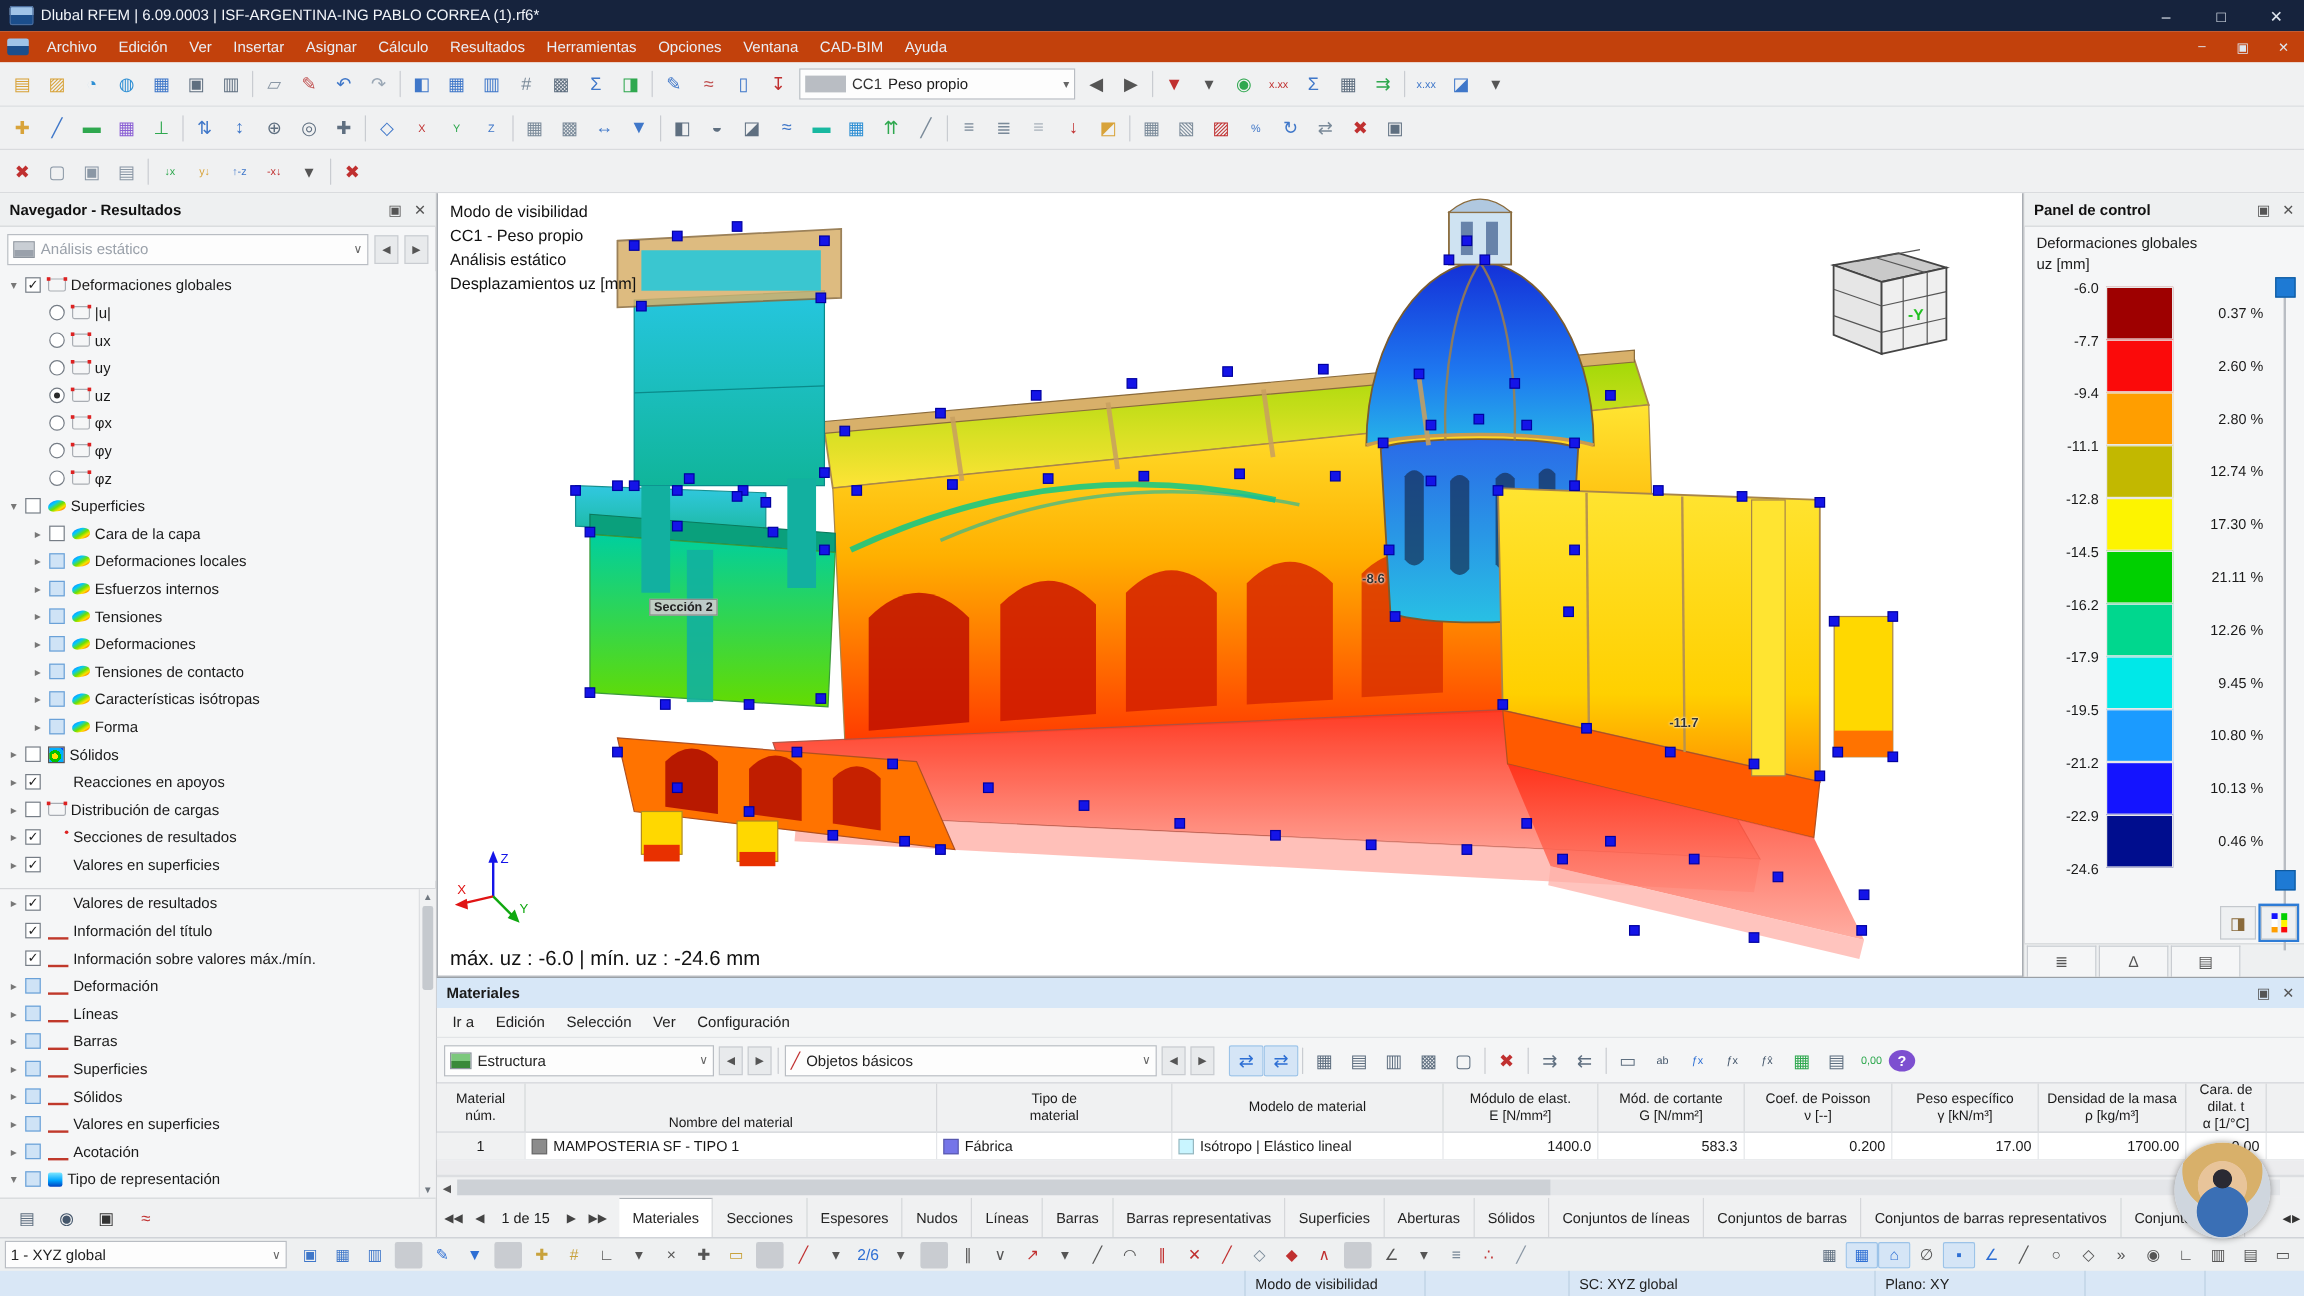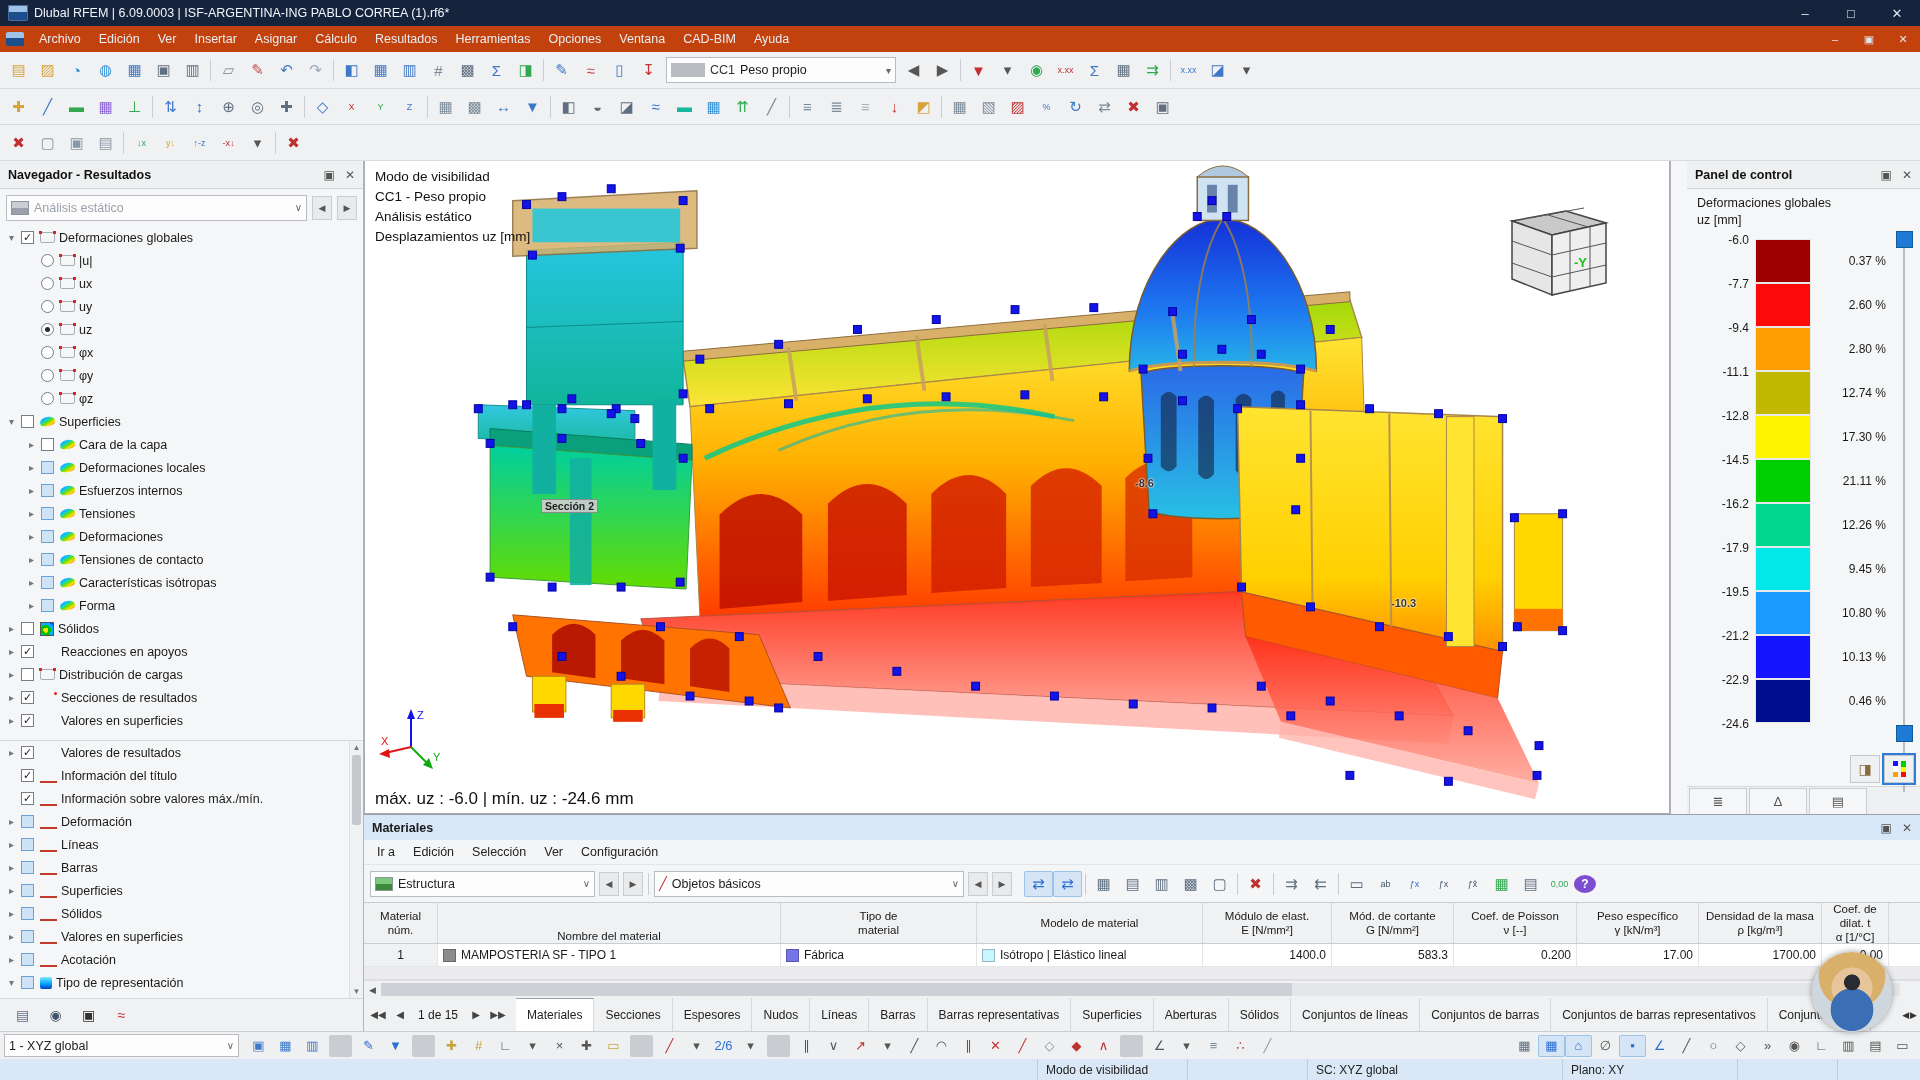--- a/index.html
+++ b/index.html
@@ -87,21 +87,21 @@
   .overlay-info div{font-size:13.5px;line-height:20px;color:#111;}
   .maxmin{position:absolute;left:10px;bottom:4px;font-size:17px;color:#111;z-index:5;}
   .modelsvg{position:absolute;inset:0;width:100%;height:100%;}
   .seclabel{position:absolute;left:176px;top:338px;background:rgba(205,205,205,.92);border:1px solid #8a8a8a;
             font-size:10.5px;font-weight:bold;padding:0 3px;z-index:4;color:#222;}
   .vlabel{position:absolute;font-size:11px;font-weight:bold;color:#333;z-index:4;
           text-shadow:0 0 2px #fff,0 0 2px #fff;}
   .navcube{position:absolute;right:55px;top:28px;z-index:4;}
   .triad{position:absolute;left:12px;bottom:40px;z-index:4;}
   
-  .panelctl{width:233px;flex:none;background:#f5f6f7;border-left:1px solid #b2b5b9;display:flex;flex-direction:column;min-height:0;padding-left:16px;}
+  .panelctl{width:233px;flex:none;background:#f5f6f7;border-left:1px solid #b2b5b9;display:flex;flex-direction:column;min-height:0;}
   .panel-sub{padding:6px 10px 0 10px;font-size:12.5px;line-height:17px;flex:none;}
   .scalewrap{flex:1;position:relative;margin-top:10px;}
   .band{height:44px;display:flex;align-items:flex-start;position:relative;}
   .bval{width:62px;text-align:right;font-size:12px;transform:translateY(-6px);padding-right:6px;flex:none;}
   .bcol{width:54px;height:42px;border:1px solid #e8e8e8;flex:none;}
   .bpct{flex:1;text-align:right;padding-right:34px;font-size:12px;align-self:center;}
   .lastval{width:62px;text-align:right;font-size:12px;transform:translateY(-6px);padding-right:6px;}
   .slider{position:absolute;right:14px;top:-6px;bottom:0;width:4px;}
   .slider .track{position:absolute;left:1px;top:10px;bottom:-40px;width:2px;background:#b9bdc3;}
   .shandle{position:absolute;left:-6px;width:15px;height:15px;background:#1e7ad4;border:1px solid #105a9e;}
@@ -831,21 +831,21 @@
             <polygon points="2,47 12,42 13,51" fill="#e01414"></polygon>
             <line x1="34" y1="40" x2="52" y2="58" stroke="#10a810" stroke-width="2"></line>
             <polygon points="56,62 46,58 52,51" fill="#10a810"></polygon>
             <text x="40" y="12" font-size="11" fill="#1414e8">Z</text>
             <text x="4" y="38" font-size="11" fill="#e01414">X</text>
             <text x="56" y="54" font-size="11" fill="#10a810">Y</text>
           </svg>
 
           <div class="seclabel">Sección 2</div>
           <div class="vlabel" style="left:770px;top:316px">-8.6</div>
-          <div class="vlabel" style="left:1026px;top:436px">-10.3</div>
+          <div class="vlabel" style="left:1026px;top:436px">-11.7</div>
           <div class="maxmin">máx. uz : -6.0 | mín. uz : -24.6 mm</div>
         </div>
 
         <div class="panelctl">
           <div class="pane-header">
             <span>Panel de control</span>
             <span class="dockbtns">
               <span>▣</span>
               <span>✕</span>
             </span>
@@ -1045,21 +1045,21 @@
                   <span>Peso específico</span>
                   <span>γ [kN/m³]</span>
                 </div>
 
                 <div class="mth" style="width: 123px;">
                   <span>Densidad de la masa</span>
                   <span>ρ [kg/m³]</span>
                 </div>
 
                 <div class="mth" style="width: 67px;">
-                  <span>Coef. de dilat. t</span>
+                  <span>Cara. de dilat. t</span>
                   <span>α [1/°C]</span>
                 </div>
               </div>
             <div class="mtd-row">
 
                 <div class="mtd c" style="width: 74px;">
 
                   <span>1</span>
                 </div>
 

